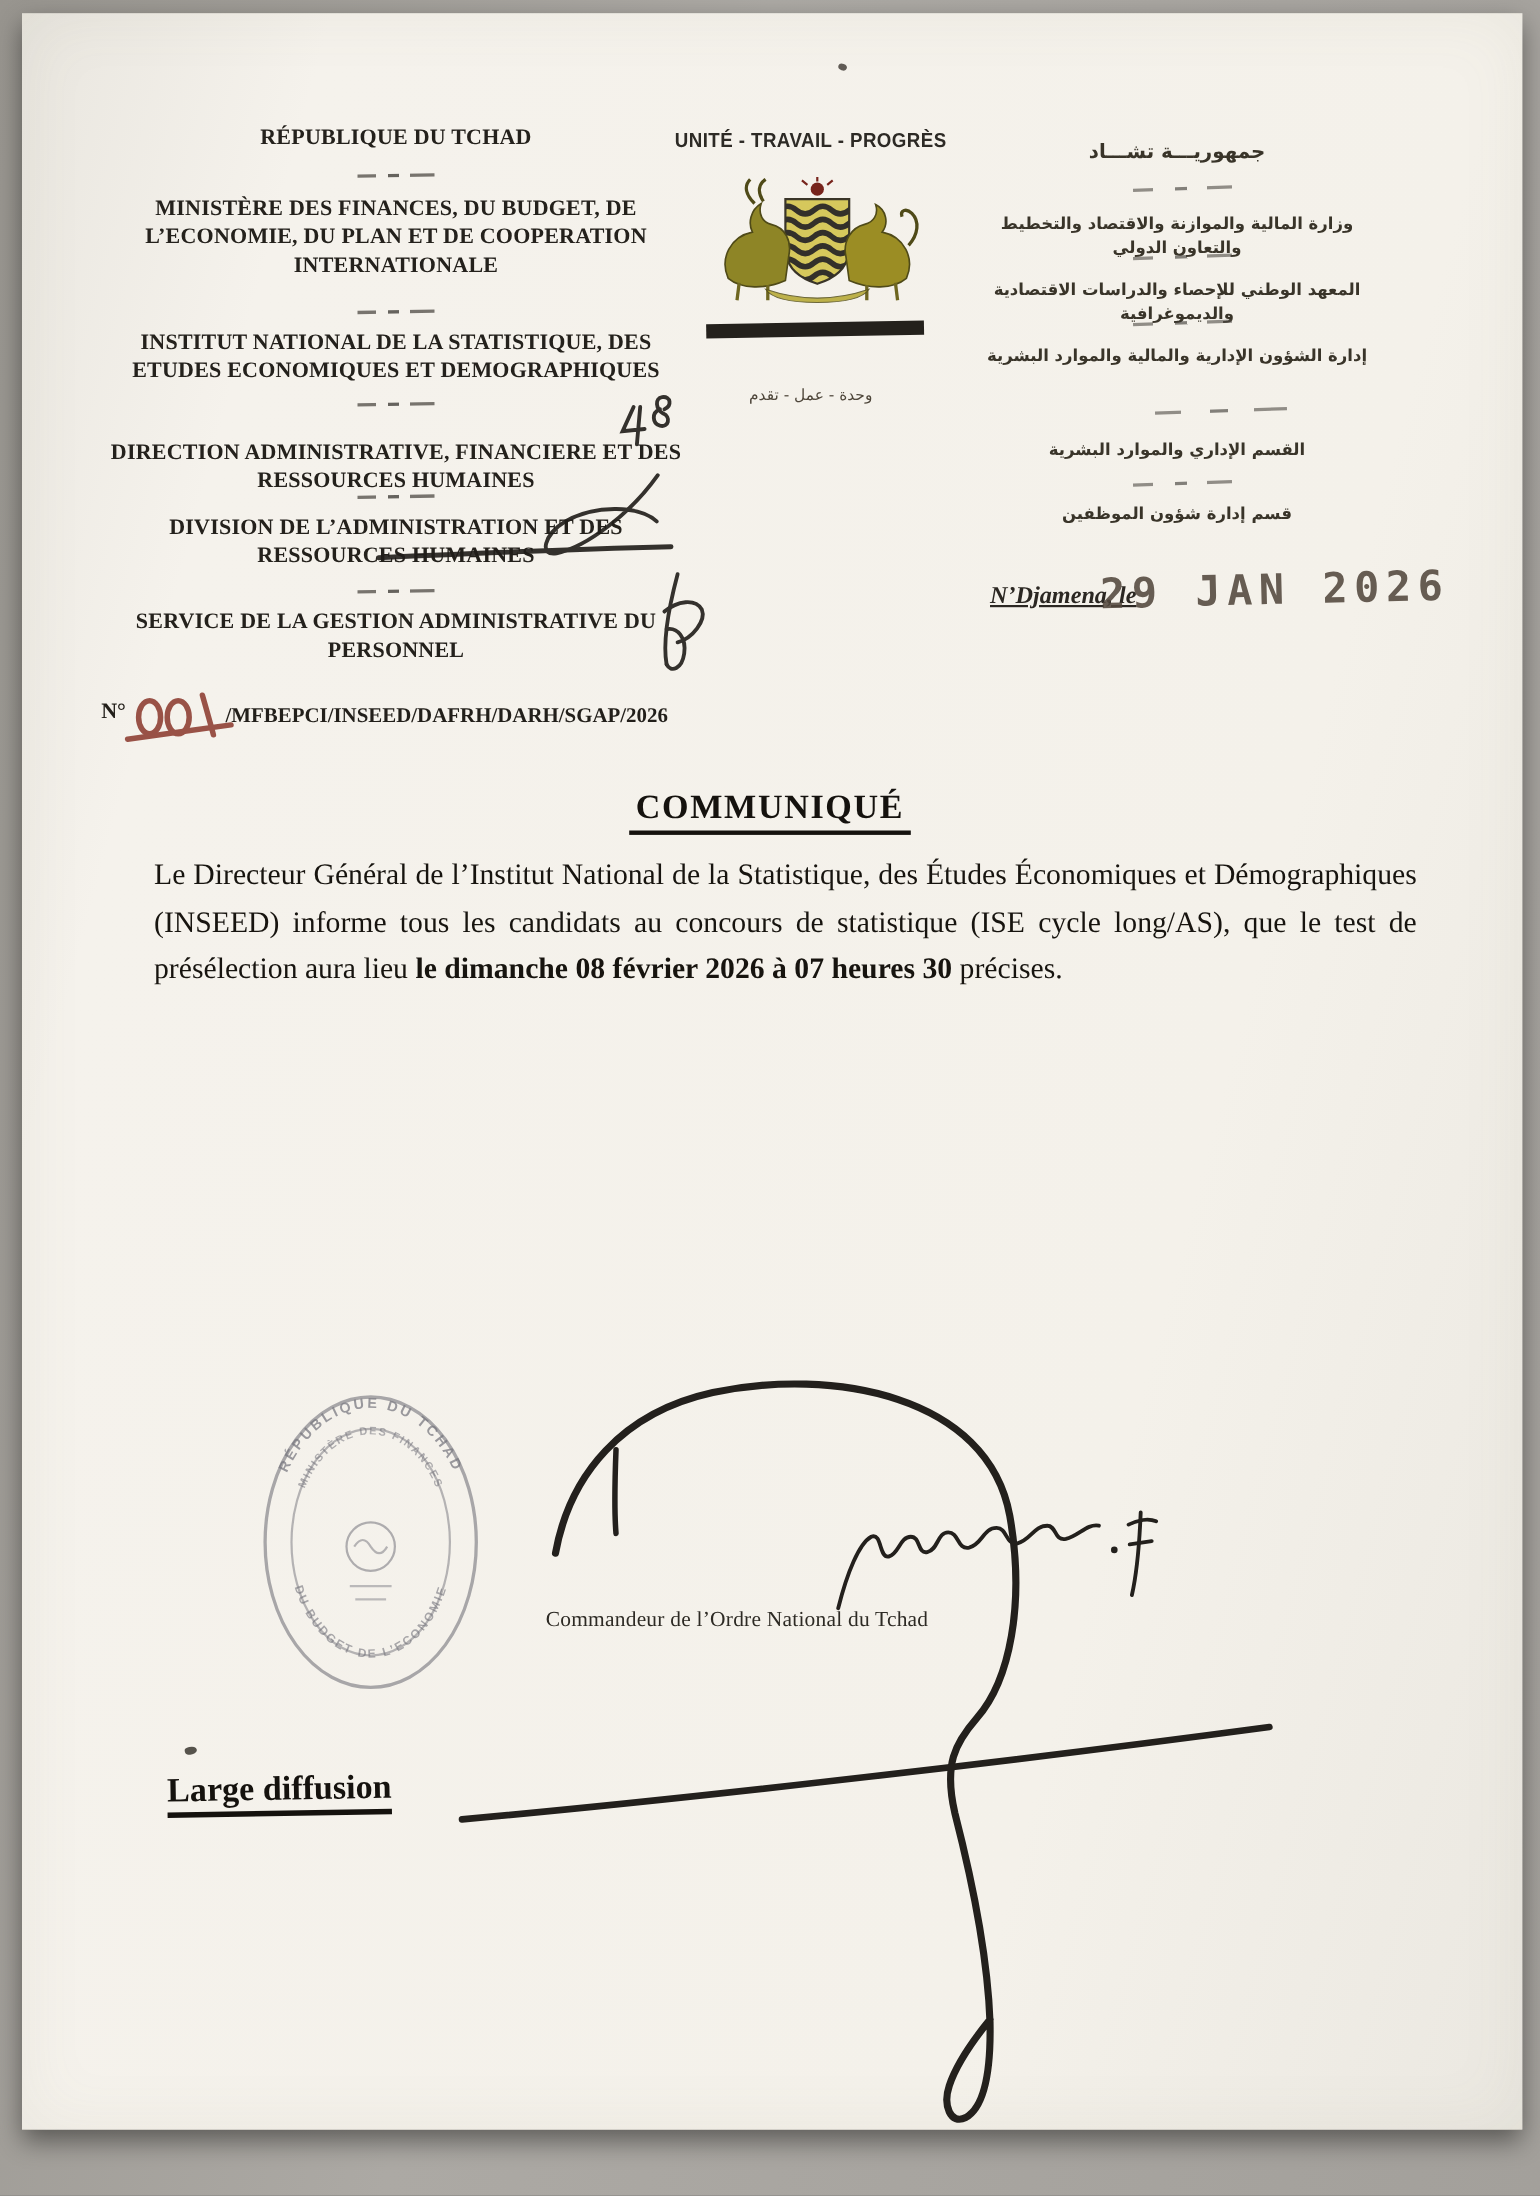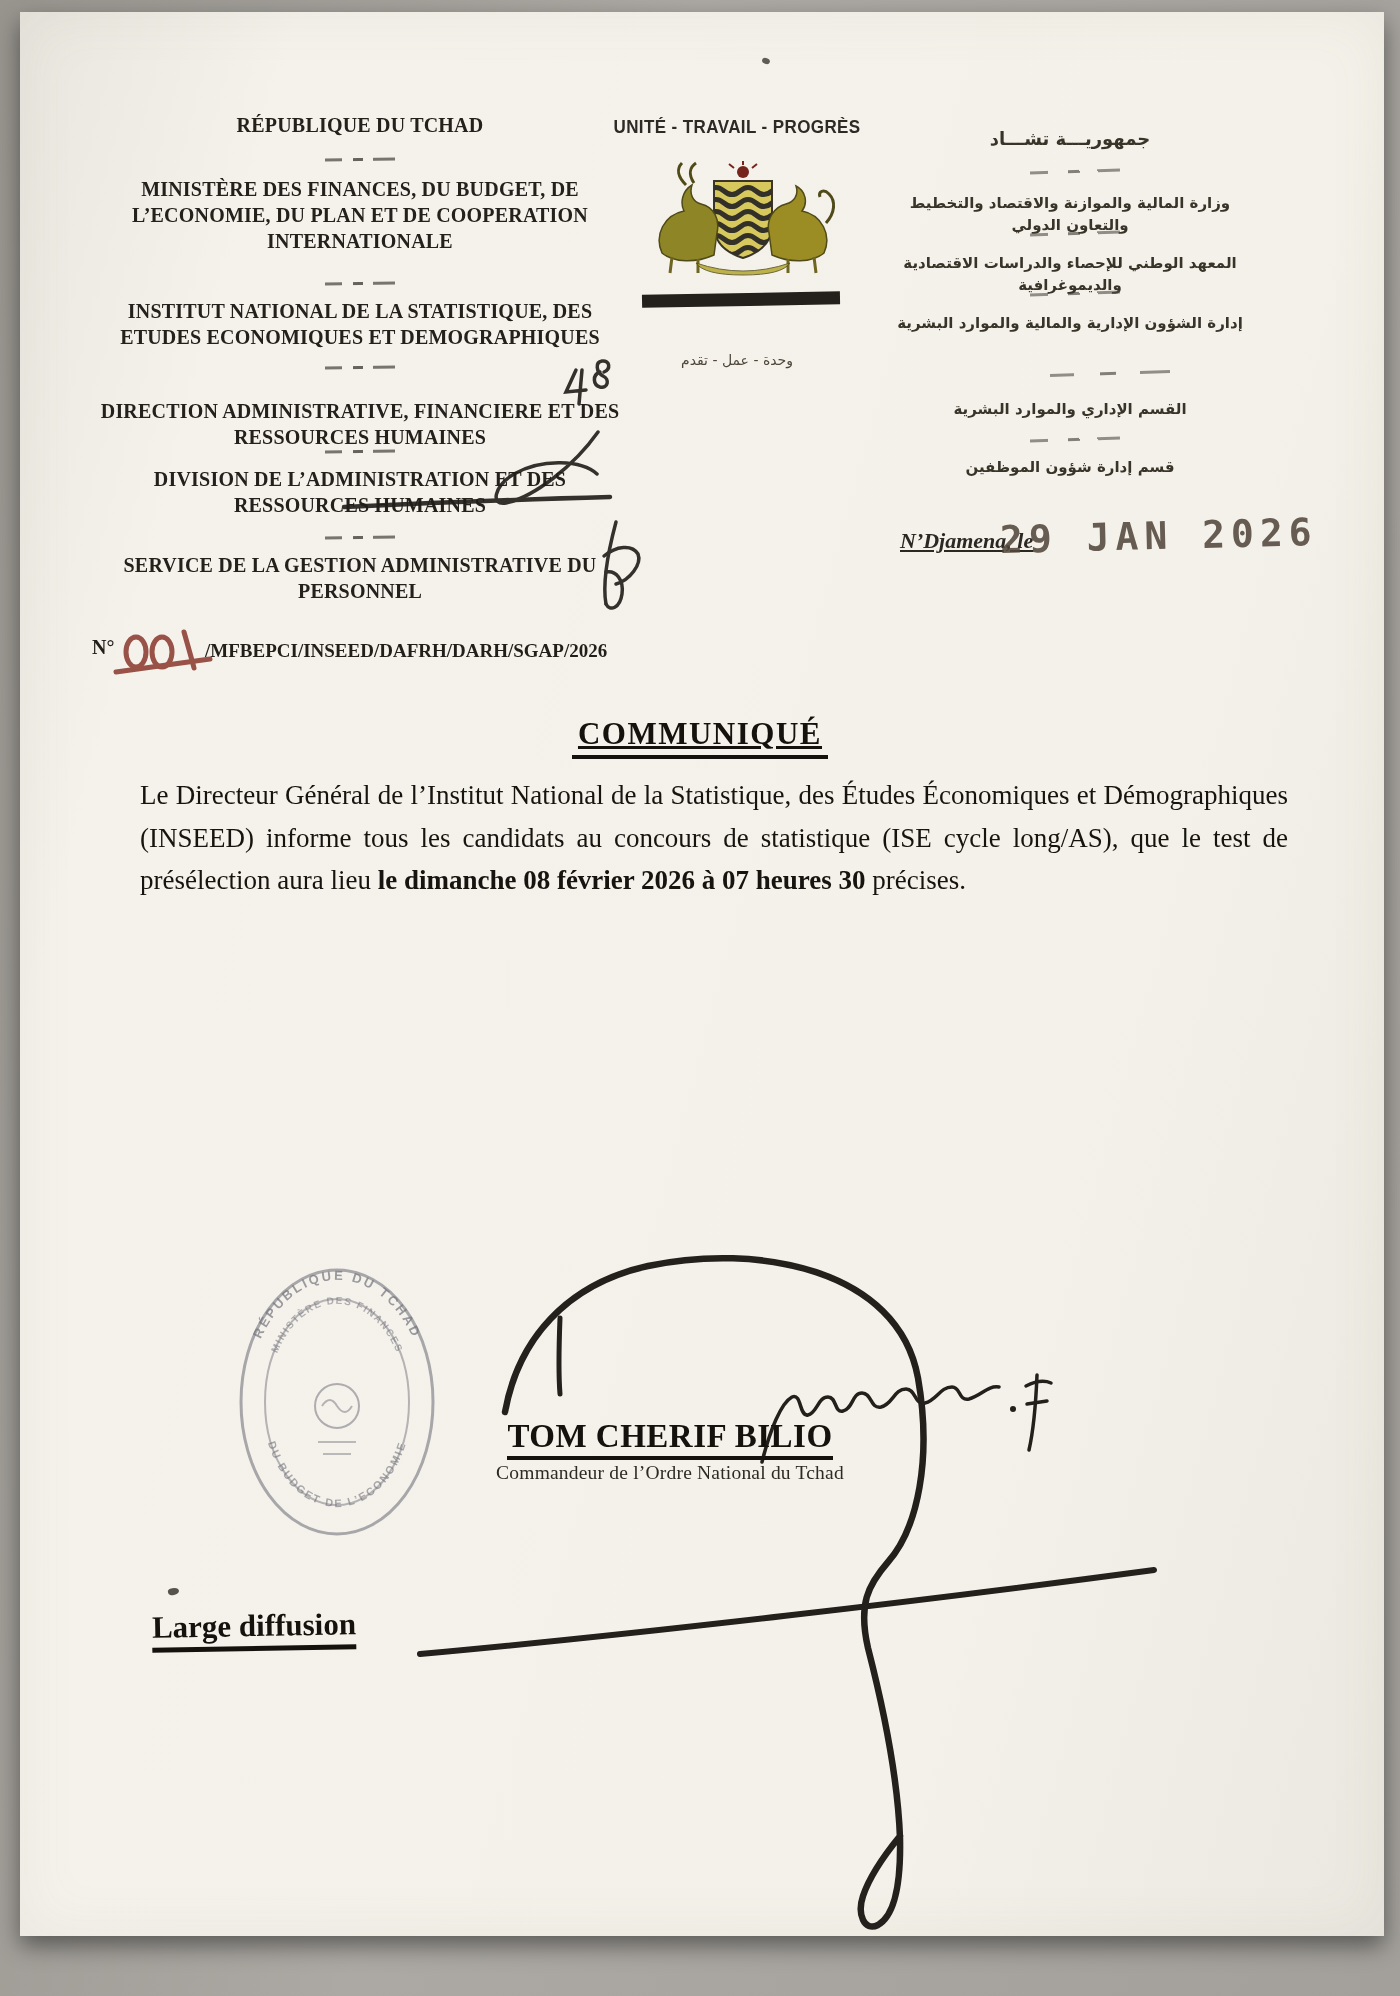--- a/index.html
+++ b/index.html
@@ -28,21 +28,21 @@
   .ar0{top:8px;font-size:18px;letter-spacing:1px;}
   .ar1{top:72px;}.ar2{top:132px;}.ar3{top:192px;}.ar4{top:278px;}.ar5{top:336px;}
   .orn-r{position:absolute;left:150px;width:90px;height:3px;opacity:.6;transform:rotate(-2deg);
        background:linear-gradient(90deg,#4e4a44 0 20%,transparent 20% 42%,#36332e 42% 55%,transparent 55% 75%,#4e4a44 75% 100%);}
   .r1{top:50px;}.r2{top:112px;}.r3{top:172px;}.r4{top:252px;width:120px;left:170px;}.r5{top:318px;}
   
   .place{position:absolute;left:900px;top:528px;font-style:italic;font-weight:bold;font-size:22px;color:#2b2722;text-decoration:underline;}
   .datestamp{position:absolute;left:1000px;top:514px;font-family:"DejaVu Sans Mono",monospace;font-weight:bold;font-size:38px;letter-spacing:6px;color:#53483e;transform:rotate(-1.4deg);opacity:.88;white-space:nowrap;}
   
   .title-wrap{position:absolute;left:0;top:716px;width:1400px;text-align:center;}
-  .title-text{display:inline-block;font-size:31px;font-weight:bold;letter-spacing:1.5px;color:#15120e;border-bottom:4px solid #15120e;padding:0 6px 3px;text-decoration:underline;}
+  .title-text{display:inline-block;font-size:31px;font-weight:bold;letter-spacing:1.5px;color:#15120e;border-bottom:4px solid #15120e;padding:0 6px 3px;}
   .para{position:absolute;left:140px;width:1148px;font-size:27px;line-height:42.5px;text-align:justify;color:#17140f;}
   .p1{top:774px;}.p2{top:980px;}.p3{top:1186px;}
   .para .b{font-weight:bold;}
   
   .sig-name-wrap{position:absolute;left:450px;top:1418px;width:440px;text-align:center;}
   .sig-name{display:inline-block;font-size:33px;font-weight:bold;letter-spacing:.5px;color:#15120e;border-bottom:4.5px solid #15120e;padding-bottom:1px;}
   .sig-title{position:absolute;left:430px;top:1462px;width:480px;text-align:center;font-size:19.5px;color:#2d2a24;letter-spacing:.2px;}
   .stamp{position:absolute;left:222px;top:1256px;width:230px;height:292px;filter:blur(.4px);opacity:.85;}
   .mention-wrap{position:absolute;left:152px;top:1608px;transform:rotate(-1deg);}
   .mention{display:inline-block;font-size:31px;font-weight:bold;color:#15120e;border-bottom:5px solid #15120e;padding-bottom:2px;}
@@ -153,23 +153,20 @@
       <textPath href="#stampArcTop" startOffset="50%" text-anchor="middle">RÉPUBLIQUE DU TCHAD</textPath>
     </text>
     <text font-family="Liberation Sans, sans-serif" font-size="10" font-weight="bold" fill="#5d5d68" opacity=".55" letter-spacing="1.5">
       <textPath href="#stampArcMid" startOffset="50%" text-anchor="middle">MINISTÈRE DES FINANCES</textPath>
     </text>
     <text font-family="Liberation Sans, sans-serif" font-size="11" font-weight="bold" fill="#5d5d68" opacity=".6" letter-spacing="2">
       <textPath href="#stampArcBot" startOffset="50%" text-anchor="middle">DU BUDGET DE L’ECONOMIE</textPath>
     </text>
   </svg>
 
-  <div class="sig-name-wrap">
-    <span class="sig-name">TOM CHERIF BILIO</span>
-  </div>
   <div class="sig-title">Commandeur de l’Ordre National du Tchad</div>
 
   <div class="mention-wrap">
     <span class="mention">Large diffusion</span>
   </div>
 
   <div class="speck sp1"></div>
   <div class="speck sp2"></div>
 
   <svg class="ink-overlay" viewBox="0 0 1400 1996">

